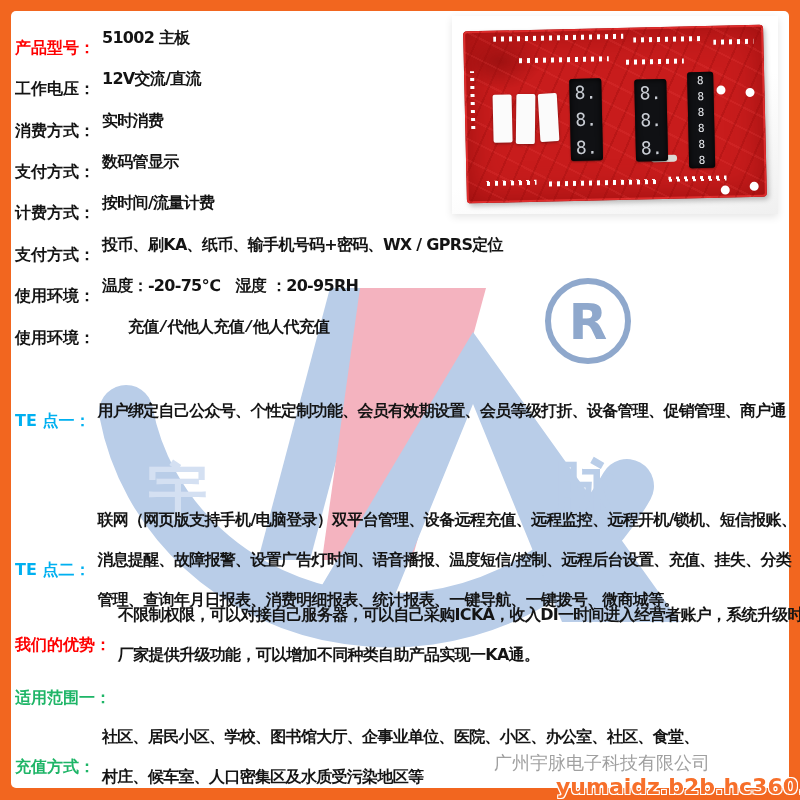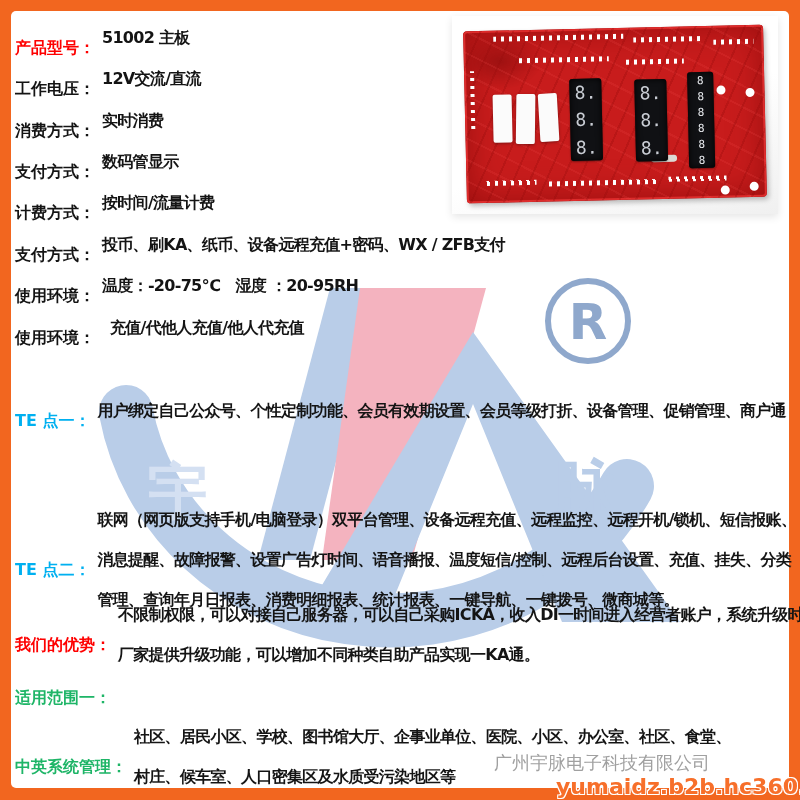--- a/index.html
+++ b/index.html
@@ -5,21 +5,21 @@
   html,body{margin:0;padding:0;width:800px;height:800px;overflow:hidden;
     font-family:"DejaVu Sans",sans-serif;background:#f2661f;position:relative;}
   .sheet{position:absolute;left:11px;top:11px;width:778px;height:777px;
     background:#ffffff;border-radius:5px;z-index:0;}
   
   .row{position:absolute;left:15px;display:flex;align-items:center;z-index:3;}
   .lab{font-size:16px;font-weight:700;white-space:nowrap;margin-right:7px;line-height:20px;}
   .val{display:block;}
   .ln{font-size:16px;font-weight:600;line-height:20px;margin-bottom:20px;
       white-space:nowrap;letter-spacing:-0.7px;color:#141414;}
-  .ind{margin-left:8px;}
+  .ind{margin-left:26px;font-family:Liberation Mono, monospace;}
   .c-red{color:#fe0000}.c-cyan{color:#00b0f0}.c-green{color:#1eb567}.c-black{color:#141414}
   .r0{top:28px}.r1{top:69px}.r2{top:111px}.r3{top:152px}.r4{top:193px}.r5{top:235px}
   .r6{top:276px}.r7{top:318px}.r8{top:401px}.r9{top:510px}.r10{top:605px}
   .r11{top:688px}.r12{top:727px}
   
   .wm{position:absolute;left:0;top:0;z-index:1;pointer-events:none;}
   
   .photo{position:absolute;left:452px;top:16px;width:326px;height:198px;z-index:2;
     background:linear-gradient(160deg,#ffffff 55%,#f0f0f0);box-shadow:0 3px 8px rgba(0,0,0,.10);}
   .board{position:absolute;left:13px;top:12px;width:300px;height:172px;background:#c81c1c;
@@ -138,21 +138,21 @@
 </div>
 <div class="row r4">
   <span class="lab c-black">计费方式：</span>
   <div class="val">
       <div class="ln">按时间/流量计费</div>
     </div>
 </div>
 <div class="row r5">
   <span class="lab c-black">支付方式：</span>
   <div class="val">
-      <div class="ln">投币、刷KA、纸币、设备远程充值+密码、WX / ZFB支付</div>
+      <div class="ln">投币、刷KA、纸币、输手机号码+密码、WX / GPRS定位</div>
     </div>
 </div>
 <div class="row r6">
   <span class="lab c-black">使用环境：</span>
   <div class="val">
       <div class="ln">温度：-20-75℃　湿度 ：20-95RH</div>
     </div>
 </div>
 <div class="row r7">
   <span class="lab c-black">使用环境：</span>
@@ -178,21 +178,21 @@
   <span class="lab c-red">我们的优势：</span>
   <div class="val">
     <div class="ln">不限制权限，可以对接自己服务器，可以自己采购ICKA，收入DI一时间进入经营者账户，系统升级时</div>
     <div class="ln">厂家提供升级功能，可以增加不同种类自助产品实现一KA通。</div>
   </div>
 </div>
 <div class="row r11">
   <span class="lab c-green">适用范围一：</span>
 </div>
 <div class="row r12">
-  <span class="lab c-green">中英系统管理：</span>
+  <span class="lab c-green">充值方式：</span>
   <div class="val">
     <div class="ln">社区、居民小区、学校、图书馆大厅、企事业单位、医院、小区、办公室、社区、食堂、</div>
     <div class="ln">村庄、候车室、人口密集区及水质受污染地区等</div>
   </div>
 </div>
 
 <div class="company">广州宇脉电子科技有限公司</div>
 <div class="url">yumaidz.b2b.hc360.com</div>
 
 </body></html>

